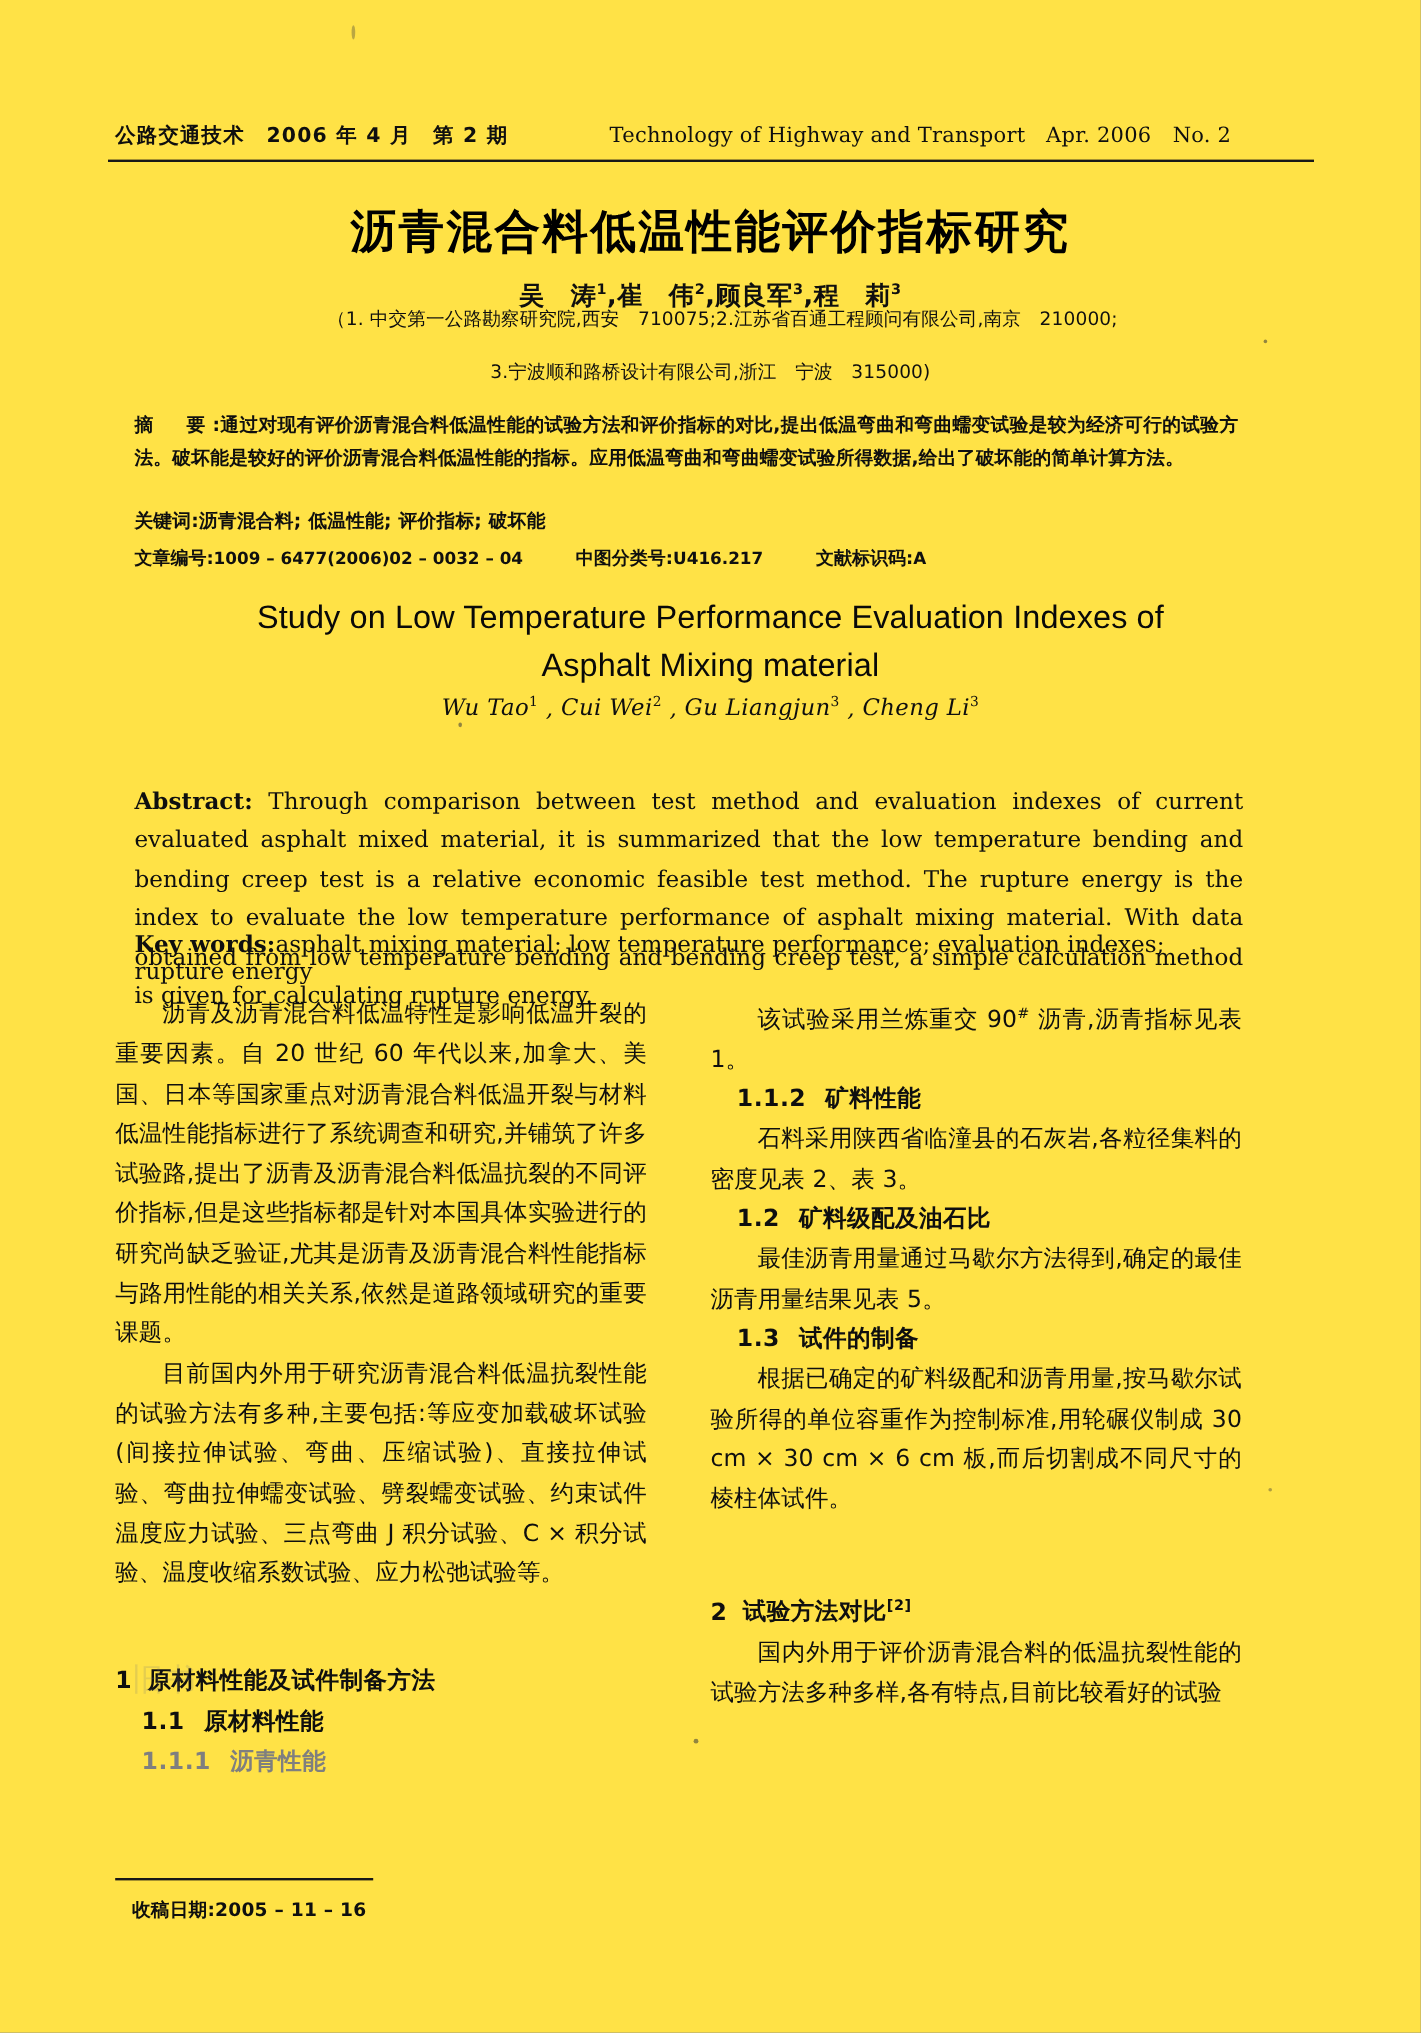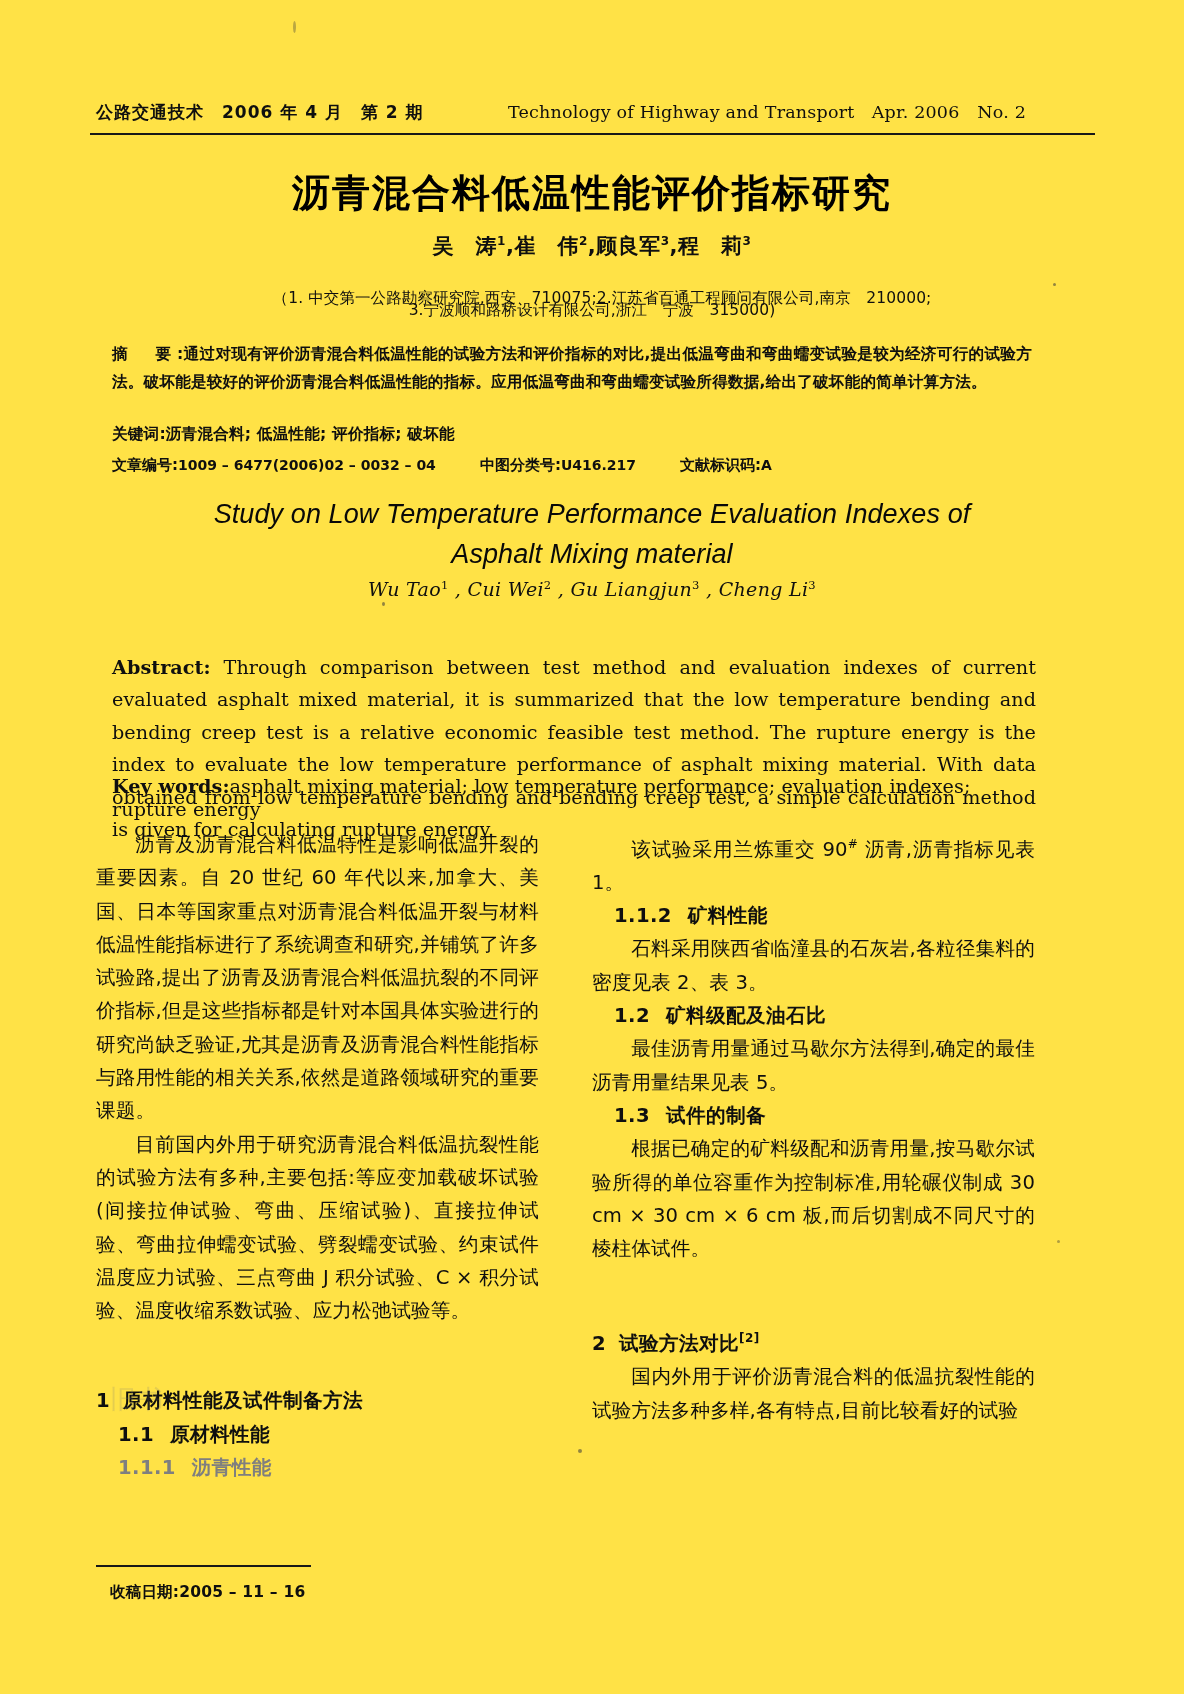--- a/index.html
+++ b/index.html
@@ -75,21 +75,21 @@
   }
   .cn-authors sup { font-size: 12px; vertical-align: super; font-weight: 700;}
   .aff {
     position: absolute;
     left: 0; right: 0;
     text-align: center;
     font-family: "DejaVu Sans", "Liberation Sans", sans-serif;
     font-size: 15.5px;
     letter-spacing: 0.1px;
   }
-  .aff1 { top: 288px; padding-left: 20px; }
+  .aff1 { top: 256px; padding-left: 20px; }
   .aff2 { top: 300px; }
 
   
   .cn-abs {
     position: absolute;
     left: 112px;
     top: 341px;
     width: 920px;
     font-family: "DejaVu Sans", "Liberation Sans", sans-serif;
     font-weight: 700;
@@ -127,21 +127,20 @@
     position: absolute;
     left: 130px;
     width: 924px;
     top: 494px;
     text-align: center;
     font-family: "Liberation Sans", "DejaVu Sans", sans-serif;
     font-size: 27px;
     line-height: 40px;
     letter-spacing: 0.1px;
     color: #0b0b0b;
-    font-style: italic;
   }
   .en-authors {
     position: absolute;
     left: 0; right: 0;
     top: 578px;
     text-align: center;
     font-family: "DejaVu Serif", "Liberation Serif", serif;
     font-style: italic;
     font-size: 19px;
     letter-spacing: 0.3px;

